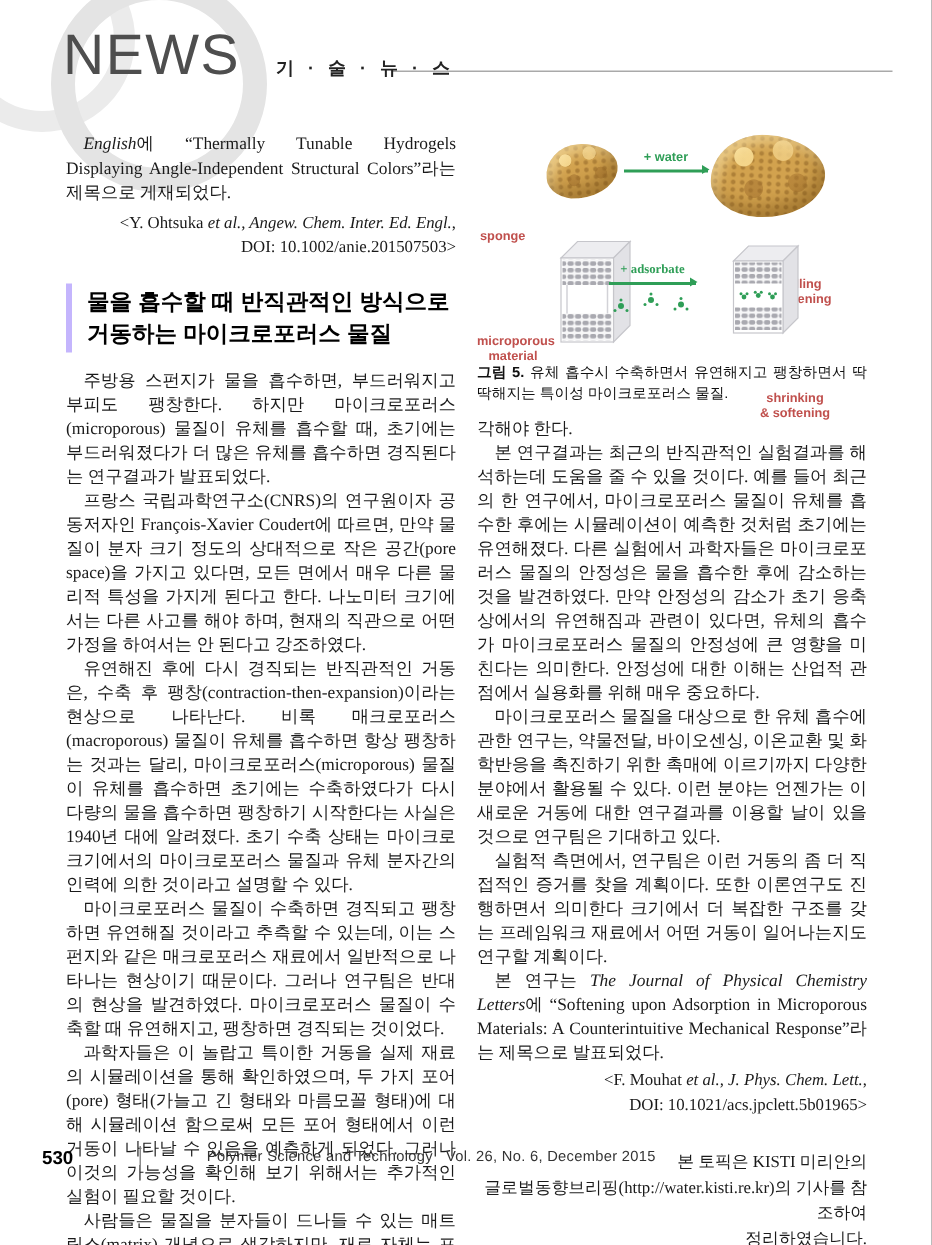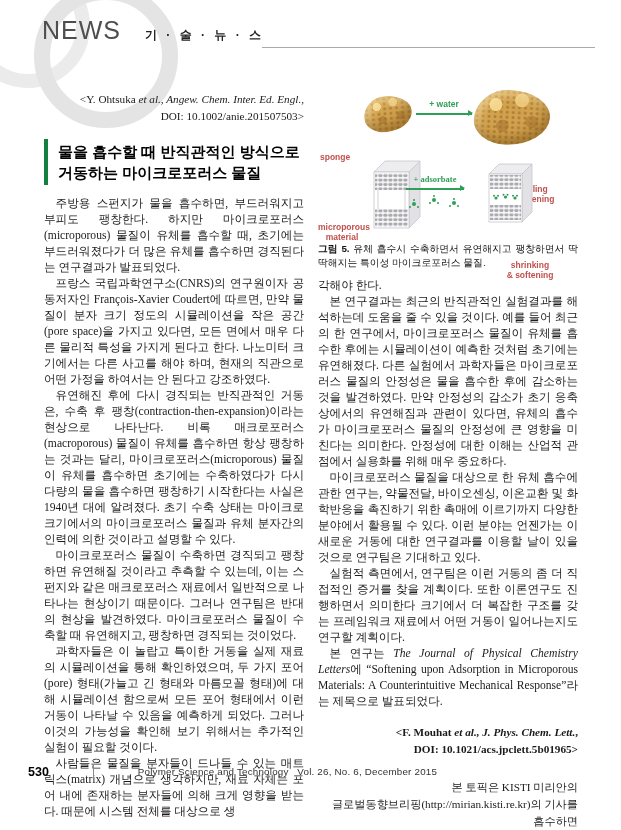--- a/index.html
+++ b/index.html
@@ -8,34 +8,34 @@
     background:#fff; overflow:hidden;
     font-family:"Liberation Serif","DejaVu Serif",serif; color:#1a1a1a;
   }
   
   .ring { position:absolute; border-radius:50%; z-index:0; }
   .ring1 { left:-34px; top:-36px; width:96px; height:96px; border:14px solid #ebebeb; }
   .ring2 { left:34px; top:-16px; width:112px; height:112px; border:16px solid #e4e4e4; }
   .header { position:absolute; left:42px; top:16px; z-index:1; white-space:nowrap; }
   .news {
     font-family:"Liberation Sans","DejaVu Sans",sans-serif;
-    font-size:25px; letter-spacing:1px; color:#4e4e4e; font-weight:normal;
+    font-size:38px; letter-spacing:1px; color:#4e4e4e; font-weight:normal;
   }
   .news-sub {
     font-family:"Liberation Sans","DejaVu Sans",sans-serif;
     font-size:12px; font-weight:bold; color:#222; letter-spacing:3px; margin-left:24px;
   }
   .head-rule { position:absolute; top:47px; left:262px; width:333px; height:1px; background:#a9a9a9; z-index:0; }
   
   .columns { position:absolute; left:44px; top:88px; width:534px; display:flex; gap:14px; z-index:1; }
   .col { width:260px; }
   .intro { margin:0; font-size:11.6px; line-height:16.5px; text-align:justify; text-indent:1em; }
   .cite { margin-top:3px; text-align:right; font-size:11.2px; line-height:16.5px; }
   .section-title {
-    margin:15px 0 11px 0; padding:2px 0 2px 10px; border-left:4px solid #15803d;
+    margin:15px 0 11px 0; padding:2px 0 2px 10px; border-left:4px solid #c4b5fd;
     font-family:"Liberation Sans","DejaVu Sans",sans-serif;
     font-size:15px; font-weight:bold; line-height:21px; color:#000;
   }
   .body-p { margin:0; font-size:11.6px; line-height:16px; text-align:justify; text-indent:1em; }
   .no-indent { text-indent:0; }
   
   .figure { position:relative; height:148px; margin:2px 0 4px 0; font-family:"Liberation Sans","DejaVu Sans",sans-serif; }
   .flabel { position:absolute; font-size:8.5px; font-weight:bold; line-height:10px; white-space:pre-line;text-align:center; }
   .red { color:#c0504d;margin-top:40px; }
   .green { color:#2f9e57; }
@@ -74,21 +74,21 @@
   }
   .mol:nth-child(1) { transform:translateY(4px); }
   .mol:nth-child(3) { transform:translateY(3px); }
   .lattice { position:absolute; }
   .lattice1 { left:50px; top:66px; }
   .lattice2 { left:166px; top:70px; }
   .fig-caption {
     margin:0 0 9px 0; font-family:"Liberation Sans","DejaVu Sans",sans-serif;
     font-size:9.8px; line-height:13.5px; color:#111; text-align:justify;
   }
-  .journal-cite { margin-top:14px;font-weight:bold; }
+  .journal-cite { margin-top:2px; }
   .attribution { margin-top:22px; text-align:right; font-size:11.2px; line-height:17px; }
   
   .footer {
     position:absolute; left:28px; top:764px; display:flex; align-items:center;
     font-family:"Liberation Sans","DejaVu Sans",sans-serif; z-index:1;gap:36px;
   }
   .pagenum { font-size:12.5px; font-weight:bold; color:#000; }
   .footer-divider { width:1px; height:15px; background:#8a8a8a; margin:0 8px; }
   .footer-text { font-size:9.8px; color:#333; white-space:pre; letter-spacing:.2px; }
 </style>
@@ -101,30 +101,31 @@
   <div class="ring ring2"></div>
 
   <div class="header">
     <span class="news">NEWS</span><span class="news-sub">기 · 술 · 뉴 · 스</span>
   </div>
   <div class="head-rule"></div>
 
   <div class="columns">
 
     <div class="col">
+      <p class="intro"><i>English</i><span>에 “Thermally Tunable Hydrogels Displaying Angle-Independent Structural Colors”라는 제목으로 게재되었다.</span></p>
 
       <div class="cite">
         <div><span>&lt;Y. Ohtsuka </span><i>et al., Angew. Chem. Inter. Ed. Engl.</i><span>,</span></div>
         <div>DOI: 10.1002/anie.201507503&gt;</div>
       </div>
 
       <h2 class="section-title">물을 흡수할 때 반직관적인 방식으로 거동하는 마이크로포러스 물질</h2>
 
       <p class="body-p">주방용 스펀지가 물을 흡수하면, 부드러워지고 부피도 팽창한다. 하지만 마이크로포러스(microporous) 물질이 유체를 흡수할 때, 초기에는 부드러워졌다가 더 많은 유체를 흡수하면 경직된다는 연구결과가 발표되었다.</p>
-      <p class="body-p">프랑스 국립과학연구소(CNRS)의 연구원이자 공동저자인 François-Xavier Coudert에 따르면, 만약 물질이 분자 크기 정도의 시뮬레이션을 작은 공간(pore space)을 가지고 있다면, 모든 면에서 매우 다른 물리적 특성을 가지게 된다고 한다. 나노미터 크기에서는 다른 사고를 해야 하며, 현재의 직관으로 어떤 가정을 하여서는 안 된다고 강조하였다.</p>
+      <p class="body-p">프랑스 국립과학연구소(CNRS)의 연구원이자 공동저자인 François-Xavier Coudert에 따르면, 만약 물질이 분자 크기 정도의 상대적으로 작은 공간(pore space)을 가지고 있다면, 모든 면에서 매우 다른 물리적 특성을 가지게 된다고 한다. 나노미터 크기에서는 다른 사고를 해야 하며, 현재의 직관으로 어떤 가정을 하여서는 안 된다고 강조하였다.</p>
       <p class="body-p">유연해진 후에 다시 경직되는 반직관적인 거동은, 수축 후 팽창(contraction-then-expansion)이라는 현상으로 나타난다. 비록 매크로포러스(macroporous) 물질이 유체를 흡수하면 항상 팽창하는 것과는 달리, 마이크로포러스(microporous) 물질이 유체를 흡수하면 초기에는 수축하였다가 다시 다량의 물을 흡수하면 팽창하기 시작한다는 사실은 1940년 대에 알려졌다. 초기 수축 상태는 마이크로 크기에서의 마이크로포러스 물질과 유체 분자간의 인력에 의한 것이라고 설명할 수 있다.</p>
       <p class="body-p">마이크로포러스 물질이 수축하면 경직되고 팽창하면 유연해질 것이라고 추측할 수 있는데, 이는 스펀지와 같은 매크로포러스 재료에서 일반적으로 나타나는 현상이기 때문이다. 그러나 연구팀은 반대의 현상을 발견하였다. 마이크로포러스 물질이 수축할 때 유연해지고, 팽창하면 경직되는 것이었다.</p>
       <p class="body-p">과학자들은 이 놀랍고 특이한 거동을 실제 재료의 시뮬레이션을 통해 확인하였으며, 두 가지 포어(pore) 형태(가늘고 긴 형태와 마름모꼴 형태)에 대해 시뮬레이션 함으로써 모든 포어 형태에서 이런 거동이 나타날 수 있음을 예측하게 되었다. 그러나 이것의 가능성을 확인해 보기 위해서는 추가적인 실험이 필요할 것이다.</p>
       <p class="body-p">사람들은 물질을 분자들이 드나들 수 있는 매트릭스(matrix) 개념으로 생각하지만, 재료 자체는 포어 내에 존재하는 분자들에 의해 크게 영향을 받는다. 때문에 시스템 전체를 대상으로 생</p>
     </div>
 
     <div class="col">
 
       <div class="figure">
         <span class="flabel red lbl-sponge">sponge</span>
@@ -205,21 +206,21 @@
       <p class="body-p">실험적 측면에서, 연구팀은 이런 거동의 좀 더 직접적인 증거를 찾을 계획이다. 또한 이론연구도 진행하면서 의미한다 크기에서 더 복잡한 구조를 갖는 프레임워크 재료에서 어떤 거동이 일어나는지도 연구할 계획이다.</p>
       <p class="body-p"><span>본 연구는 </span><i>The Journal of Physical Chemistry Letters</i><span>에 “Softening upon Adsorption in Microporous Materials: A Counterintuitive Mechanical Response”라는 제목으로 발표되었다.</span></p>
 
       <div class="cite journal-cite">
         <div><span>&lt;F. Mouhat </span><i>et al., J. Phys. Chem. Lett.</i><span>,</span></div>
         <div>DOI: 10.1021/acs.jpclett.5b01965&gt;</div>
       </div>
 
       <div class="attribution">
         <div>본 토픽은 KISTI 미리안의</div>
-        <div>글로벌동향브리핑(http://mirian.kisti.re.kr)의 기사를 흡수하면</div>
+        <div>글로벌동향브리핑(http://water.kisti.re.kr)의 기사를 참조하여</div>
         <div>정리하였습니다.</div>
 
       </div>
     </div>
   </div>
 
   <div class="footer">
     <span class="pagenum">530</span>
     <span class="footer-divider"></span>
     <span class="footer-text">Polymer Science and Technology   Vol. 26, No. 6, December 2015</span>

